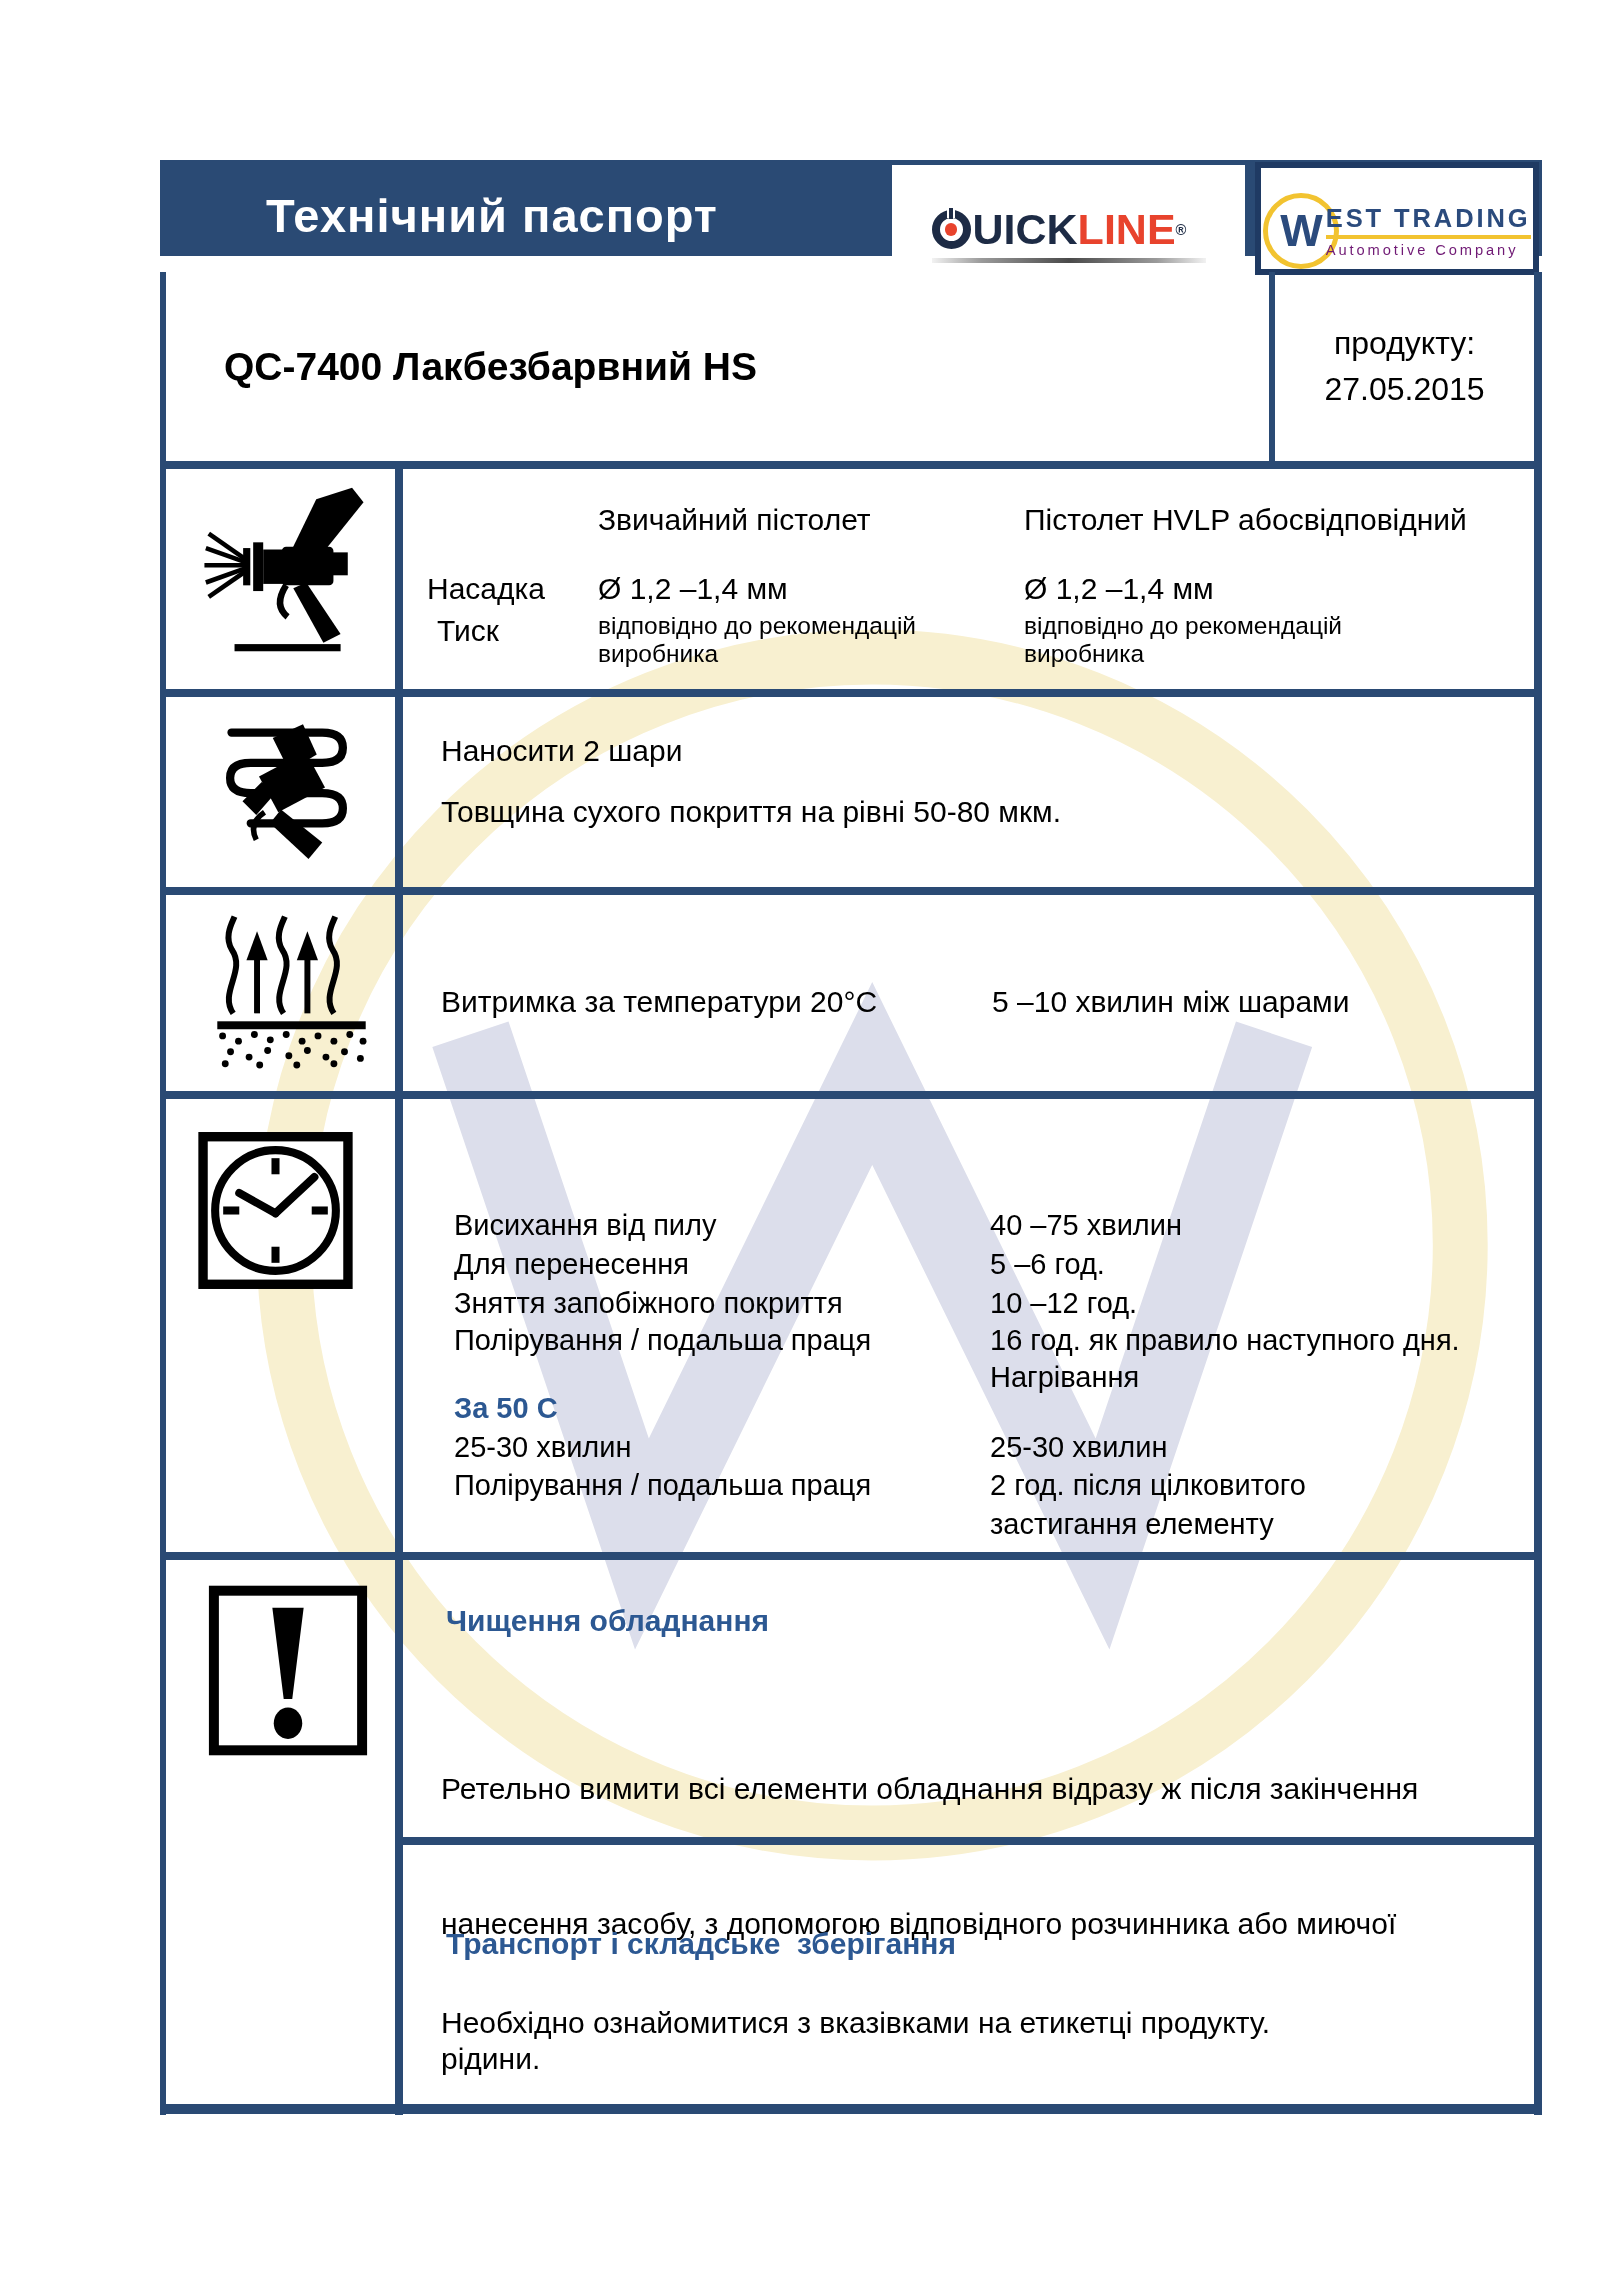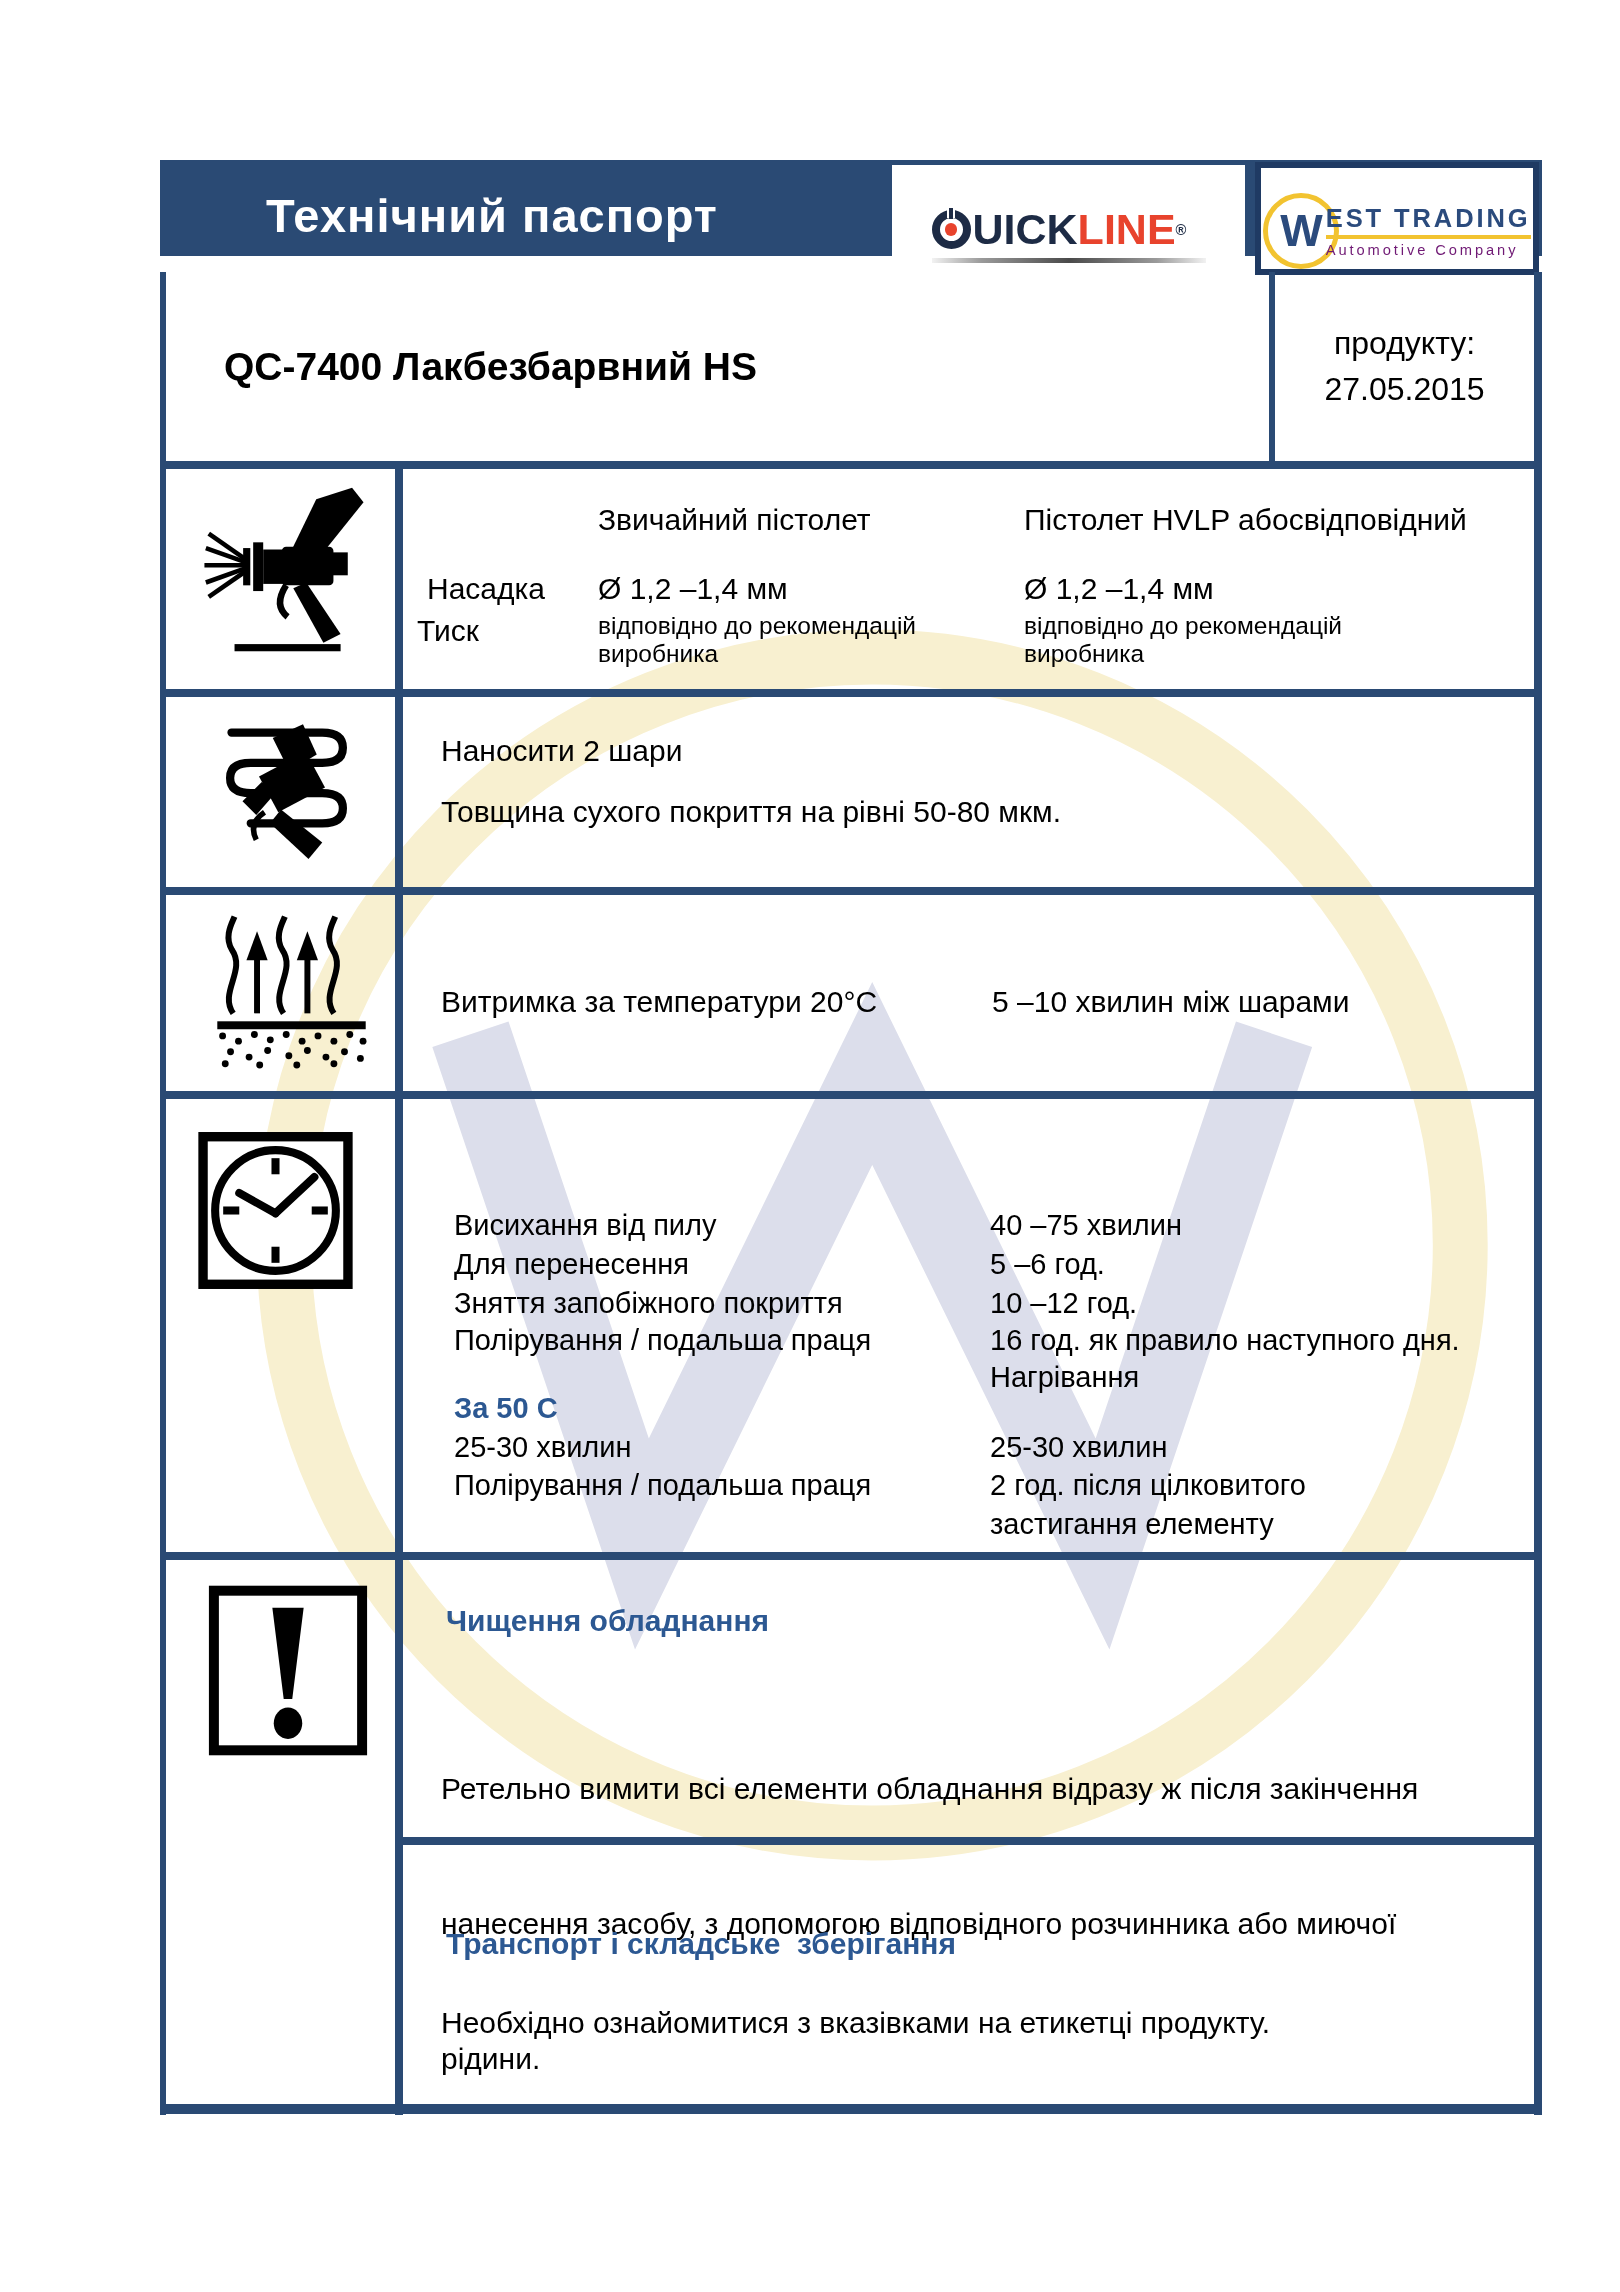--- a/index.html
+++ b/index.html
@@ -127,21 +127,21 @@
     <rect x="55" y="43" width="36" height="27" rx="3" fill="#000"></rect>
     <polygon points="62,45 79,10 104,2 112,12 84,47" fill="#000"></polygon>
     <rect x="89" y="47" width="12" height="16" fill="#000"></rect>
     <path d="M58,70 q-9,14 1,22" stroke="#000" stroke-width="4.5" fill="none"></path>
     <polygon points="72,68 96,104 84,110 63,72" fill="#000"></polygon>
     <rect x="22" y="111" width="74" height="5" fill="#000"></rect>
   </svg>
   <div class="abs t31" style="left:598px; top:502px;">Звичайний пістолет</div>
   <div class="abs t31" style="left:1024px; top:502px;">Пістолет HVLP абосвідповідний</div>
   <div class="abs t31" style="left:427px; top:571px;">Насадка</div>
-  <div class="abs t31" style="left:417px; top:613px;">Тиск</div>
+  <div class="abs t31" style="left:437px; top:613px;">Тиск</div>
   <div class="abs t31" style="left:598px; top:571px;">Ø 1,2 –1,4 мм</div>
   <div class="abs t31" style="left:1024px; top:571px;">Ø 1,2 –1,4 мм</div>
   <div class="abs t25" style="left:598px; top:612px;">
     <div>відповідно до рекомендацій</div>
     <div>виробника</div>
   </div>
   <div class="abs t25" style="left:1024px; top:612px;">
     <div>відповідно до рекомендацій</div>
     <div>виробника</div>
   </div>

